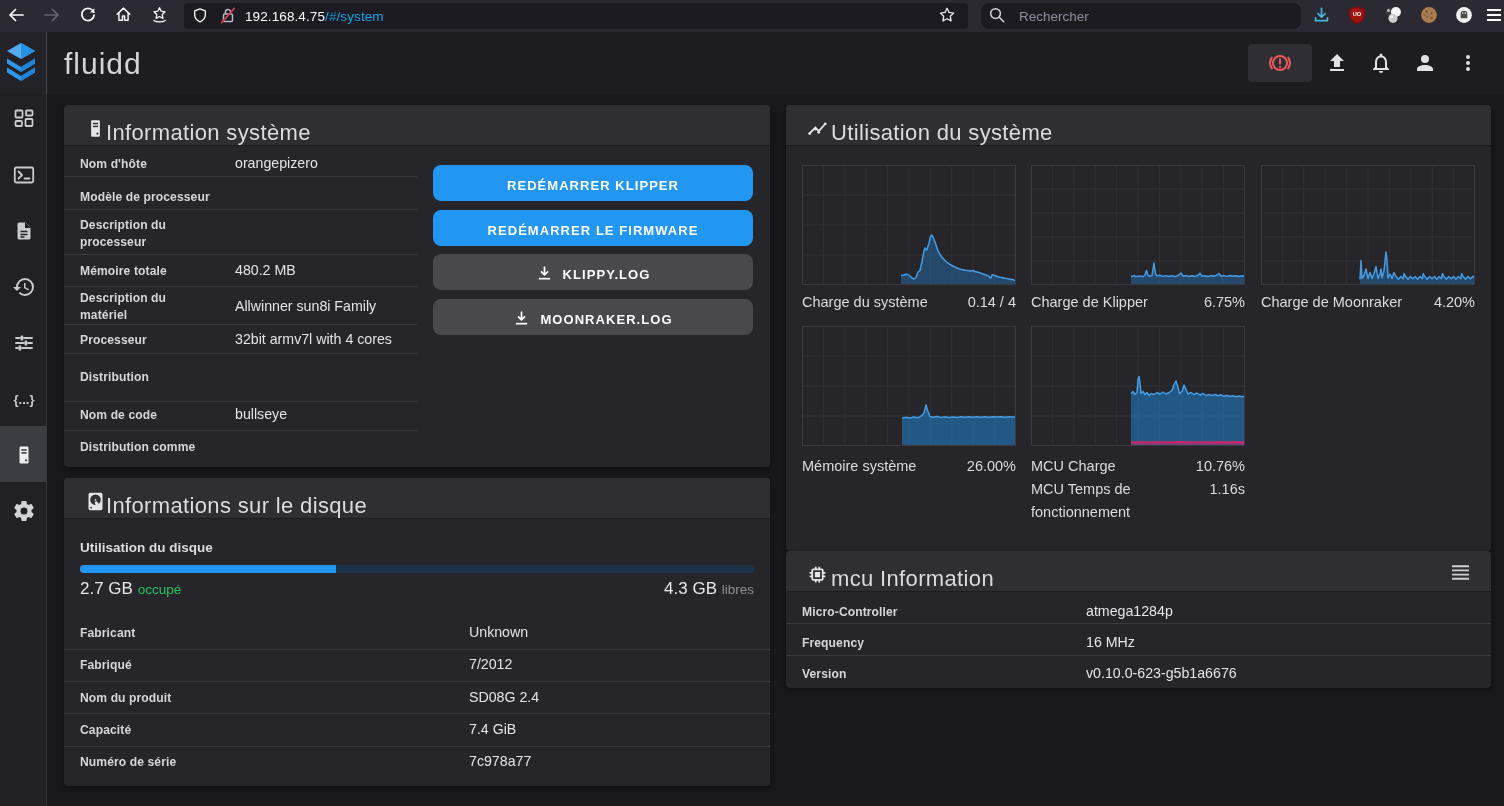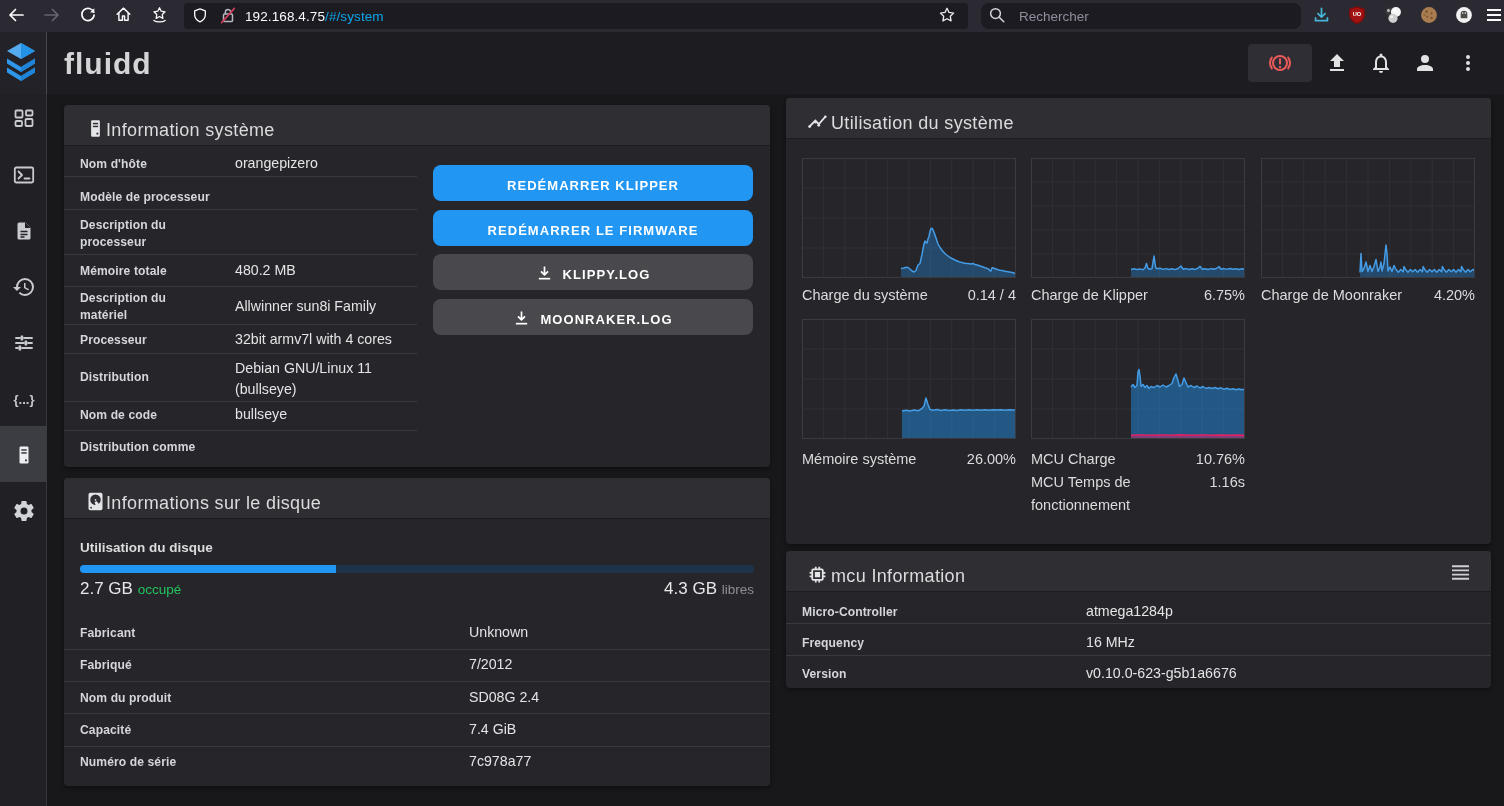--- a/index.html
+++ b/index.html
@@ -8,30 +8,30 @@
 
 #chrome{position:absolute;left:0;top:0;width:1504px;height:32px;background:#2b2a33}
 #urlbar{position:absolute;left:184px;top:3px;width:784px;height:26px;background:#1c1b22;border-radius:4px}
 #searchbar{position:absolute;left:981px;top:3px;width:320px;height:26px;background:#1c1b22;border-radius:8px}
 .urltxt{position:absolute;left:61px;top:6px;font-size:13.5px;color:#fbfbfe;letter-spacing:.1px}
 .urltxt span{color:#0ea5e9}
 .schtxt{position:absolute;left:38px;top:6px;font-size:13.5px;color:#8f8f9d}
 
 #appbar{position:absolute;left:0;top:32px;width:1504px;height:62px;background:#1d1c21}
 #logoblk{position:absolute;left:0;top:32px;width:47px;height:62px;background:#232228;border-right:1px solid #47474e}
-#fluiddtxt{position:absolute;left:64px;top:47px;font-size:30px;font-weight:700;color:#d4d4d6;letter-spacing:1px}
+#fluiddtxt{position:absolute;left:64px;top:47px;font-size:30px;font-weight:400;color:#d4d4d6;letter-spacing:1px}
 #estop{position:absolute;left:1248px;top:44px;width:64px;height:38px;background:#2e2e34;border-radius:4px}
 
 #sidebar{position:absolute;left:0;top:94px;width:47px;height:712px;background:#202025;border-right:1px solid #37373d}
 #sideactive{position:absolute;left:0;top:426px;width:47px;height:56px;background:#3c3c43}
 .sic{position:absolute;left:12px;width:24px;height:24px}
 
 .card{position:absolute;background:#25252a;border-radius:4px;box-shadow:0 2px 4px rgba(0,0,0,.4)}
 .chd{position:absolute;left:0;top:0;right:0;height:41px;background:#2e2e33;border-radius:4px 4px 0 0;border-bottom:1px solid #1c1c20}
-.ctitle{position:absolute;left:42px;top:15px;font-size:18px;color:#dcdcde;letter-spacing:.35px;white-space:nowrap}
+.ctitle{position:absolute;left:42px;top:15px;font-size:22px;color:#dcdcde;letter-spacing:.35px;white-space:nowrap}
 .cicon{position:absolute;left:21px;top:13px;width:21px;height:21px}
 .lbl{font-weight:700;font-size:12.1px;color:#d5d6d9;letter-spacing:.1px;white-space:nowrap}
 .val{font-size:14.2px;color:#e4e4e6;white-space:nowrap}
 .hr{position:absolute;left:0;height:1px;background:#39393e}
 .btn{position:absolute;left:369px;width:320px;height:36px;border-radius:8px;color:#fff;font-size:13px;font-weight:700;letter-spacing:1.05px;text-align:center;line-height:41px;white-space:nowrap}
 .btn.blue{background:#2196f3}
 .btn.gray{background:#48484d}
 .chbox{position:absolute;width:214px;height:120px}
 .chlbl{position:absolute;font-size:14.5px;color:#dcdcde;white-space:nowrap}
 .chval{position:absolute;font-size:14.5px;color:#dcdcde;text-align:right;white-space:nowrap}
@@ -242,21 +242,20 @@
   <div class="abs lbl" style="left:16px;top:159px">Mémoire totale</div>
   <div class="abs val" style="left:171px;top:157px">480.2 MB</div>
   <div class="hr" style="top:181px;width:353px"></div>
   <div class="abs lbl" style="left:16px;top:185px;line-height:17px">Description du<br>matériel</div>
   <div class="abs val" style="left:171px;top:193px">Allwinner sun8i Family</div>
   <div class="hr" style="top:219px;width:353px"></div>
   <div class="abs lbl" style="left:16px;top:228px">Processeur</div>
   <div class="abs val" style="left:171px;top:226px">32bit armv7l with 4 cores</div>
   <div class="hr" style="top:248px;width:353px"></div>
   <div class="abs lbl" style="left:16px;top:265px">Distribution</div>
-  <div class="abs val" style="left:171px;top:253px;line-height:21px;white-space:normal;width:160px">Debian GNU/Linux 11 (bullseye)</div>
   <div class="hr" style="top:296px;width:353px"></div>
   <div class="abs lbl" style="left:16px;top:303px">Nom de code</div>
   <div class="abs val" style="left:171px;top:301px">bullseye</div>
   <div class="hr" style="top:325px;width:353px"></div>
   <div class="abs lbl" style="left:16px;top:335px">Distribution comme</div>
   <div class="btn blue" style="top:60px">REDÉMARRER KLIPPER</div>
   <div class="btn blue" style="top:105px">REDÉMARRER LE FIRMWARE</div>
   <div class="btn gray" style="top:149px"><svg style="vertical-align:-3px;margin-right:10px" width="17" height="17" viewBox="0 0 24 24">
         <path d="M12 2v12M7 9l5 5 5-5" stroke="#fff" stroke-width="2.4" fill="none" stroke-linejoin="round"></path>
         <path d="M4 19.3h16" stroke="#fff" stroke-width="2.4"></path>
@@ -287,21 +286,21 @@
   <div class="abs lbl" style="left:16px;top:213px">Nom du produit</div>
   <div class="abs val" style="left:405px;top:211px">SD08G 2.4</div>
   <div class="hr" style="top:235px;width:706px"></div>
   <div class="abs lbl" style="left:16px;top:245px">Capacité</div>
   <div class="abs val" style="left:405px;top:243px">7.4 GiB</div>
   <div class="hr" style="top:268px;width:706px"></div>
   <div class="abs lbl" style="left:16px;top:277px">Numéro de série</div>
   <div class="abs val" style="left:405px;top:275px">7c978a77</div>
 </div>
 
-<div class="card" id="c3" style="left:786px;top:98px;width:705px;height:446px">
+<div class="card" id="c3" style="left:786px;top:105px;width:705px;height:446px">
   <div class="chd"></div>
   <svg class="cicon" viewBox="0 0 24 24">
       <path d="M3.5 18.5l6-6 4 4L22 6.92 20.59 5.5l-7.09 8-4-4L2 17l1.5 1.5z" fill="#e4e5e7"></path>
       <circle cx="3" cy="17.8" r="1.6" fill="#e4e5e7"></circle>
       <circle cx="9.5" cy="12.7" r="1.6" fill="#e4e5e7"></circle>
       <circle cx="13.4" cy="16.4" r="1.6" fill="#e4e5e7"></circle>
       <circle cx="21" cy="6.6" r="1.4" fill="#e4e5e7"></circle>
     </svg>
   <div class="ctitle" style="left:45px">Utilisation du système</div>
   <svg class="chbox" style="left:16px;top:60px" viewBox="0 0 214 120">

